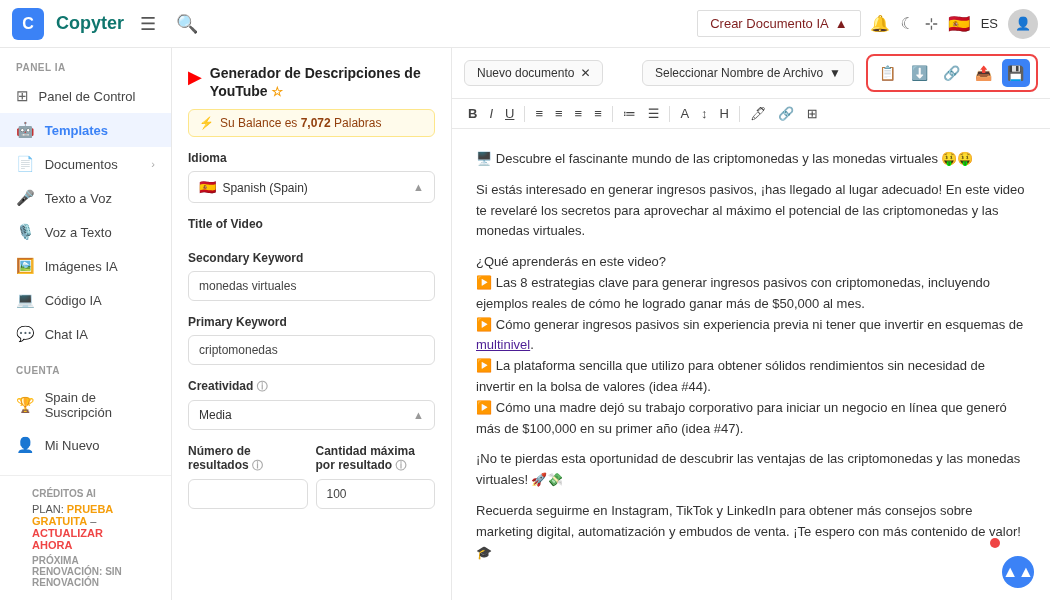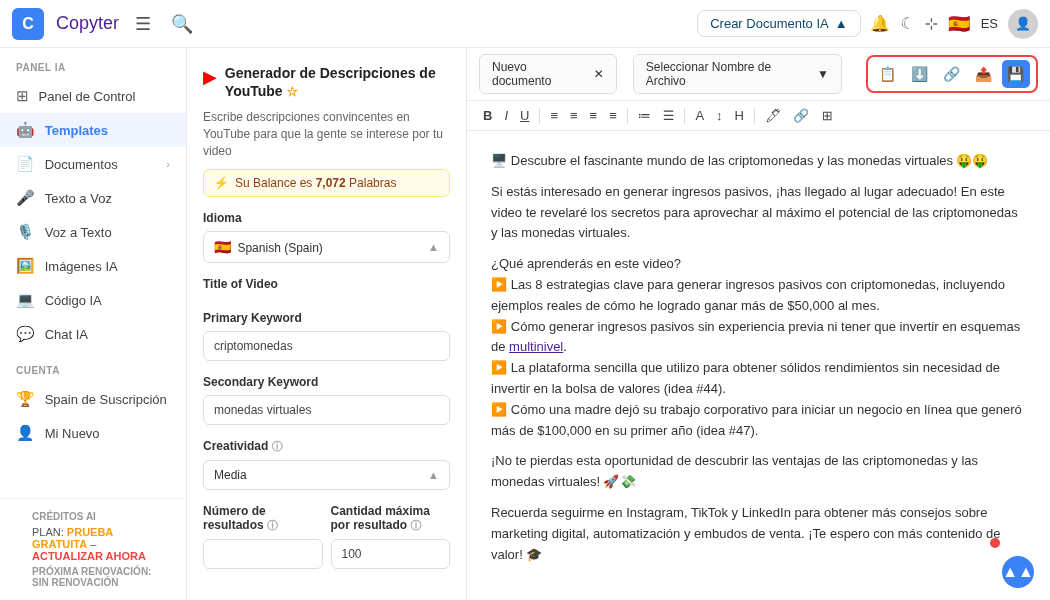--- a/index.html
+++ b/index.html
@@ -9,40 +9,40 @@
     .topnav {
       display: flex; align-items: center; background: #fff;
       border-bottom: 1px solid #e8e8e8; height: 48px; padding: 0 12px;
       gap: 12px; flex-shrink: 0; z-index: 10;
     }
     .logo-box {
       width: 32px; height: 32px; background: #3b82f6; border-radius: 6px;
       display: flex; align-items: center; justify-content: center;
       color: #fff; font-weight: 700; font-size: 16px; flex-shrink: 0;
     }
-    .logo-text { color: #4c1d95; font-weight: 400; font-size: 18px; text-align: right; }
+    .logo-text { color: #0f766e; font-weight: 700; font-size: 18px; text-align: right; }
     .nav-icon-btn { background: none; border: none; cursor: pointer; color: #555; font-size: 18px; padding: 4px; display: flex; align-items: center; }
     .nav-spacer { flex: 1; }
     .nav-right { display: flex; align-items: center; gap: 10px; }
     .crear-doc-btn {
       display: flex; align-items: center; gap: 6px;
-      background: none; border: 1px solid #ddd; border-radius: 8px;
-      padding: 5px 12px; cursor: pointer; font-size: 13px; color: #0c4a6e;
+      background: none; border: 1px solid #ddd; border-radius: 2px;
+      padding: 5px 12px; cursor: pointer; font-size: 13px; color: #7f1d1d;
     }
     .nav-icon-small { color: #666; font-size: 16px; cursor: pointer; }
     .flag { font-size: 18px; }
     .lang-text { font-size: 13px; color: #333; }
     .avatar { width: 30px; height: 30px; border-radius: 50%; background: #d0d0d0; display: flex; align-items: center; justify-content: center; cursor: pointer; }
 
     
     .main-layout { display: flex; flex: 1; overflow: hidden; }
 
     
     .sidebar {
-      width: 187px; background: #fff; border-right: 1px solid #e8e8e8;
+      width: 172px; background: #fff; border-right: 1px solid #e8e8e8;
       display: flex; flex-direction: column; overflow-y: auto; flex-shrink: 0;
     }
     .sidebar-section-label {
       font-size: 10px; font-weight: 700; color: #999; text-transform: uppercase;
       padding: 14px 16px 6px; letter-spacing: 0.5px;
     }
     .sidebar-item {
       display: flex; align-items: center; gap: 10px;
       padding: 8px 16px; cursor: pointer; color: #444; font-size: 13px;
       border-radius: 0; transition: background 0.15s;
@@ -92,21 +92,21 @@
     .field-group-half { flex: 1; }
     .input-box-num {
       width: 100%; border: 1px solid #ddd; border-radius: 6px;
       padding: 7px 10px; font-size: 12px; color: #444; background: #fff;
     }
 
     
     .right-panel { flex: 1; display: flex; flex-direction: column; overflow: hidden; background: #fff; }
     .right-toolbar {
       display: flex; align-items: center; border-bottom: 1px solid #e8e8e8;
-      padding: 6px 12px; gap: 16px; flex-shrink: 0; justify-content: space-between;
+      padding: 6px 12px; gap: 4px; flex-shrink: 0; justify-content: space-between;
     }
     .doc-tab {
       display: flex; align-items: center; gap: 6px;
       border: 1px solid #ddd; border-radius: 6px; padding: 5px 12px;
       font-size: 12px; color: #333; cursor: pointer; background: #fafafa;
     }
     .select-nombre-btn {
       display: flex; align-items: center; gap: 6px;
       border: 1px solid #ddd; border-radius: 6px; padding: 5px 12px;
       font-size: 12px; color: #333; cursor: pointer; background: #fafafa; margin-left: auto;
@@ -234,21 +234,20 @@
   <div class="center-panel">
     <div class="generator-header">
       <span class="yt-icon">▶</span>
       <div>
         <span class="generator-title">
           <span>Generador de Descripciones de YouTube</span>
           <span class="star-icon"> ☆</span>
         </span>
       </div>
     </div>
-    <p class="generator-desc">Escribe descripciones convincentes en YouTube para que la gente se interese por tu video</p>
 
     <div class="balance-box">
       <span class="balance-icon">⚡</span>
       <span>
         Su Balance es <strong>7,072</strong> Palabras
       </span>
     </div>
 
     <div class="field-group">
       <div class="field-label">Idioma</div>
@@ -256,27 +255,27 @@
         <span><span class="flag-sm">🇪🇸</span><span>Spanish (Spain)</span></span>
         <span class="select-arrow">▲</span>
       </div>
     </div>
 
     <div class="field-group">
       <div class="field-label">Title of Video</div>
     </div>
 
     <div class="field-group">
+      <div class="field-label">Secondary Keyword</div>
+      <input class="input-box" type="text" value="monedas virtuales" style="">
+    </div>
+
+    <div class="field-group">
       <div class="field-label">Primary Keyword</div>
       <input class="input-box" type="text" value="criptomonedas" style="">
-    </div>
-
-    <div class="field-group">
-      <div class="field-label">Secondary Keyword</div>
-      <input class="input-box" type="text" value="monedas virtuales" style="">
     </div>
 
     <div class="field-group">
       <div class="field-label">
         <span>Creatividad</span>
         <span class="info-icon"> ⓘ</span>
       </div>
       <div class="select-box">
         <span>Media</span>
         <span class="select-arrow">▲</span>

